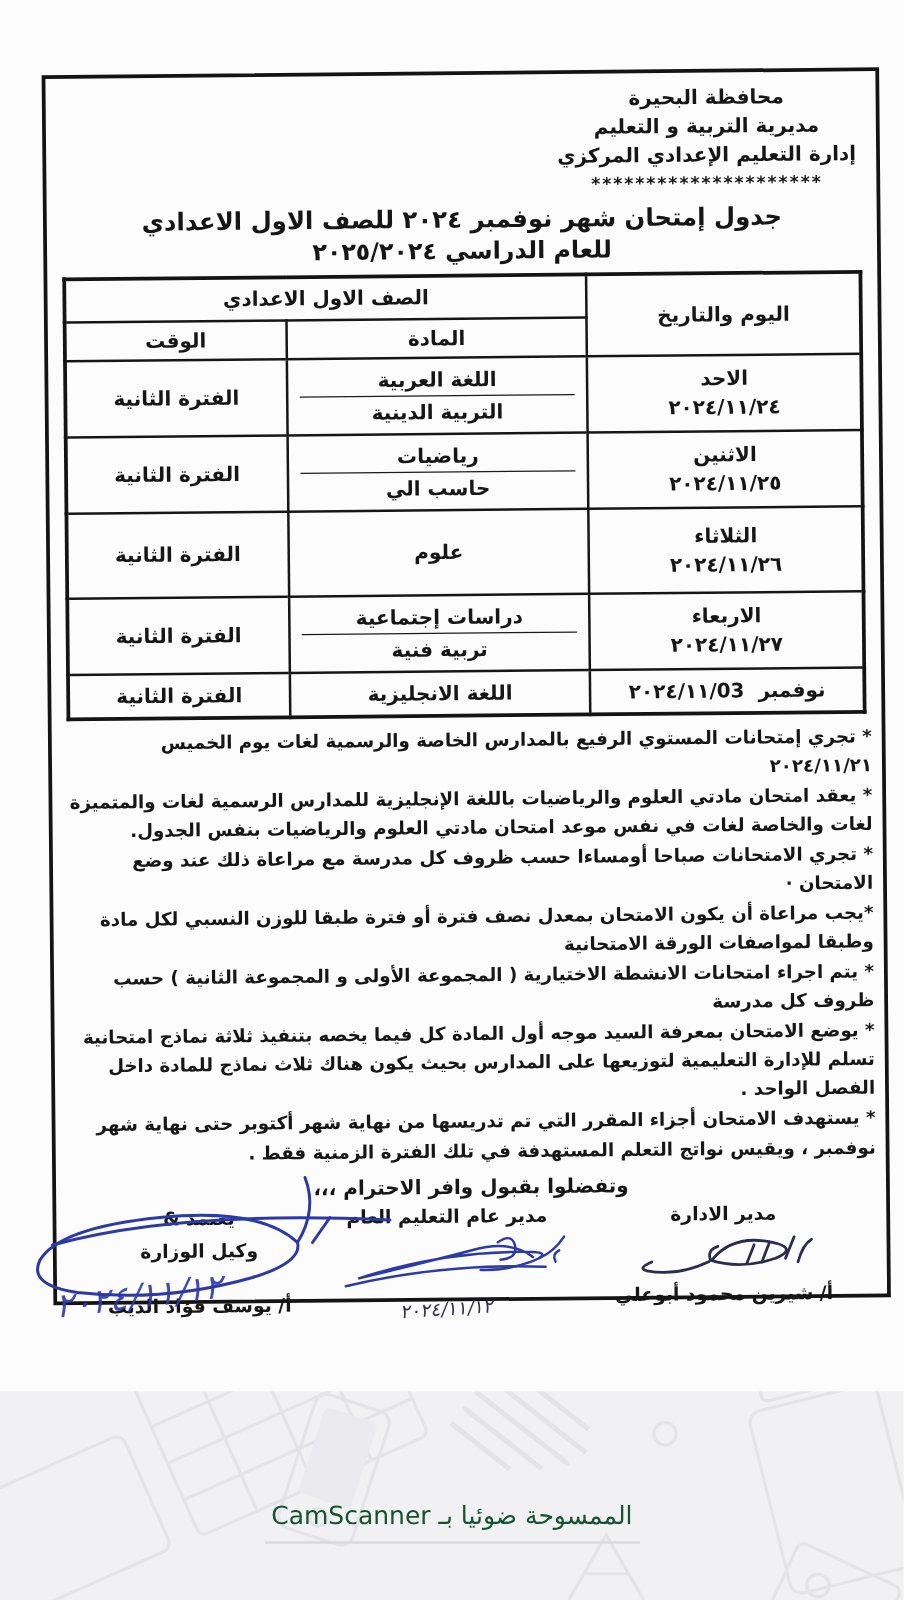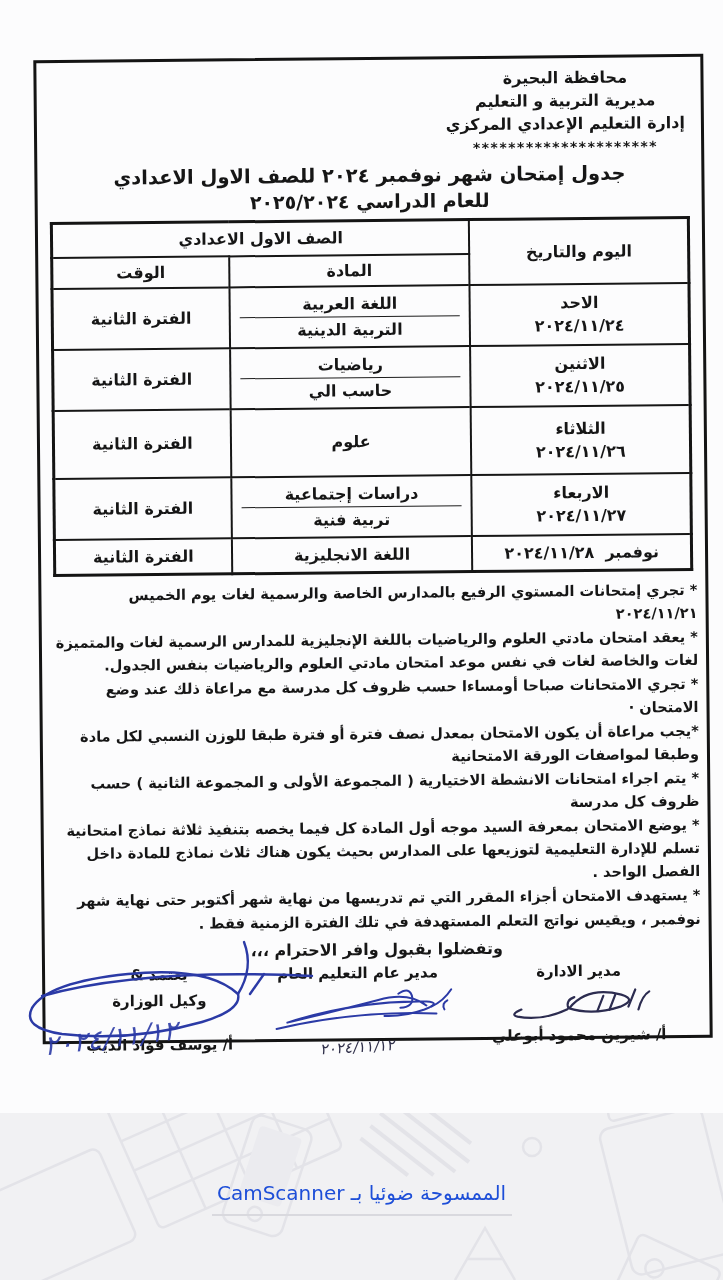--- a/index.html
+++ b/index.html
@@ -79,22 +79,22 @@
     transform:rotate(-7deg) skewX(-18deg);opacity:.9;direction:rtl;
   }
 
   
   .footer-band{
     position:absolute;left:0;top:1113px;width:723px;height:167px;
     background:#f1f1f3;overflow:hidden;
   }
   .doodles{position:absolute;inset:0;}
   .footer-text{
-    position:relative;margin-top:68px;text-align:center;direction:rtl;
-    font-size:20px;color:#1d4ed8;font-weight:400;
+    position:relative;margin-top:87px;text-align:center;direction:rtl;
+    font-size:20px;color:#14532d;font-weight:400;
   }
   .footer-line{position:relative;width:300px;height:1.5px;background:#d9d9de;margin:9px auto 0;}
 </style>
 </head>
 <body>
 
 <div class="scan-root">
 
   <div class="page-frame">
 
@@ -168,21 +168,21 @@
           <div class="s">دراسات إجتماعية</div>
           <div class="divline"></div>
           <div class="s">تربية فنية</div>
         </td>
         <td>الفترة الثانية</td>
       </tr>
 
       <tr class="r4">
         <td>
           <span>نوفمبر</span>&nbsp;
-          <span>٢٠٢٤/١١/٢٨</span>
+          <span>٢٠٢٤/١١/03</span>
         </td>
         <td>اللغة الانجليزية</td>
         <td>الفترة الثانية</td>
       </tr>
     </tbody>
       </table>
 
     <div class="notes">
       <p>* تجري إمتحانات المستوي الرفيع بالمدارس الخاصة والرسمية لغات يوم الخميس ٢٠٢٤/١١/٢١</p>
       <p>*  يعقد امتحان مادتي العلوم والرياضيات باللغة الإنجليزية للمدارس الرسمية لغات والمتميزة لغات والخاصة لغات في نفس موعد امتحان مادتي العلوم والرياضيات بنفس الجدول.</p>

